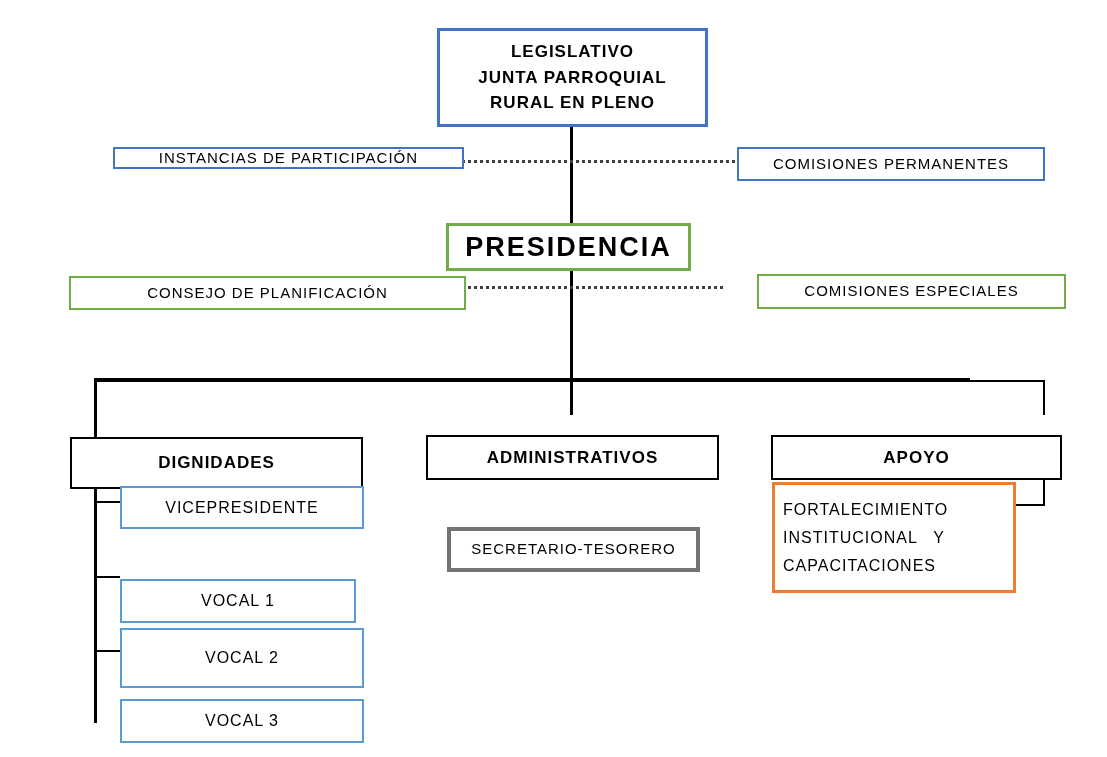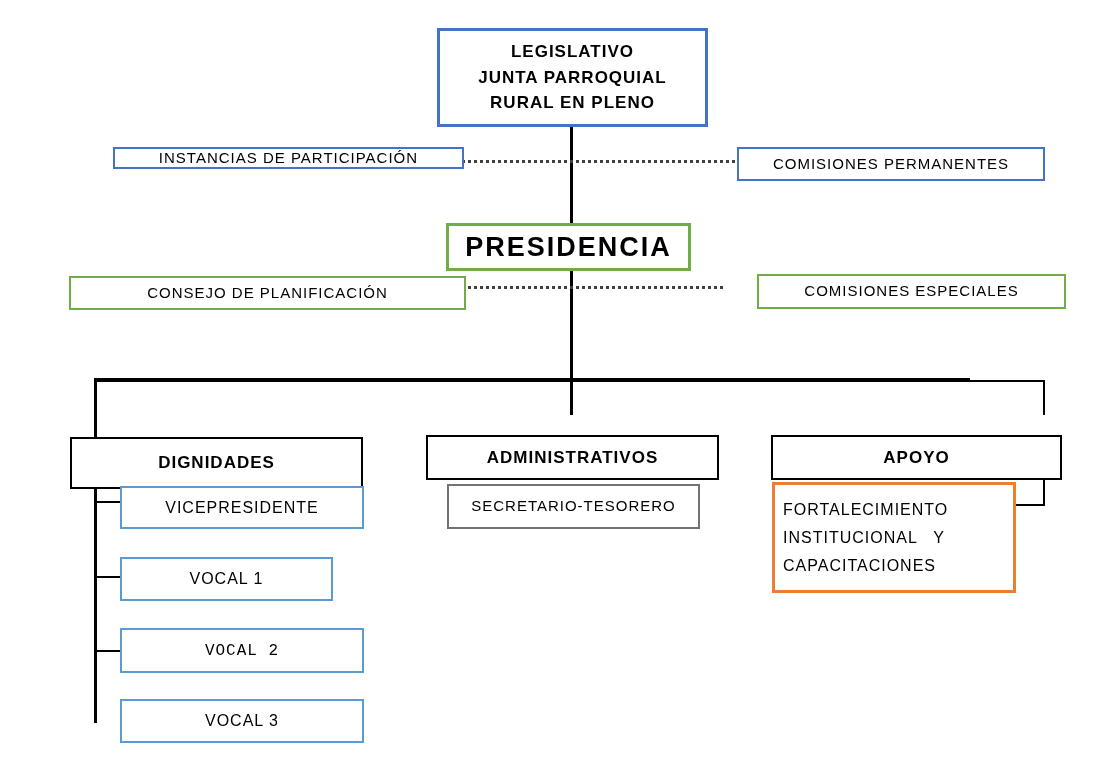--- a/index.html
+++ b/index.html
@@ -37,21 +37,21 @@
     box-sizing: border-box;
     letter-spacing: 1px;
     line-height: 1.5;
   }
   .blue   { border: 2px solid #4472c4; }
   .blue3  { border: 3px solid #4472c4; }
   .green2 { border: 2px solid #70ad47; }
   .green3 { border: 3px solid #70ad47; }
   .black2 { border: 2px solid #000000; }
   .lblue  { border: 2px solid #5b9bd5; }
-  .gray2  { border: 2px solid #737373; }
+  .gray2  { border: 4px solid #737373; margin-top: 43px; }
   .orange { border: 3px solid #ed7d31; }
   .bold   { font-weight: bold; margin-top: 20px; }
   .t15 { font-size: 15px; }
   .t16 { font-size: 16px; }
   .t17 { font-size: 17px; }
   .t20 { font-size: 27px; letter-spacing: 2px; }
   .multiline { white-space: pre-line; }
   .leftalign {
     justify-content: flex-start;
     text-align: left;
@@ -102,23 +102,23 @@
   <div class="box green2 t15" style="left:723px; top:274px; width:309px; height:35px;margin-left:34px;">COMISIONES ESPECIALES</div>
 
   <div class="box black2 bold t17" style="left:70px; top:417px; width:293px; height:52px;">DIGNIDADES</div>
 
   <div class="box black2 bold t17" style="left:771px; top:415px; width:291px; height:45px;">APOYO</div>
 
   <div class="box black2 bold t17" style="left:426px; top:415px; width:293px; height:45px;">ADMINISTRATIVOS</div>
 
   <div class="box lblue t16" style="left:120px; top:486px; width:244px; height:43px;">VICEPRESIDENTE</div>
 
-  <div class="box lblue t16" style="left:120px; top:557px; width:213px; height:44px;">VOCAL 1</div>
+  <div class="box lblue t16" style="left:120px; top:579px; width:236px; height:44px;">VOCAL 1</div>
 
-  <div class="box lblue t16" style="left:120px; top:628px; width:244px; height:45px;font-family:Liberation Mono, monospace;">VOCAL 2</div>
+  <div class="box lblue t16" style="left:120px; top:628px; width:244px; height:60px;">VOCAL 2</div>
 
   <div class="box lblue t16" style="left:120px; top:699px; width:244px; height:44px;">VOCAL 3</div>
 
   <div class="box gray2 t15" style="left:447px; top:484px; width:253px; height:45px;">SECRETARIO-TESORERO</div>
 
   <div class="box orange t16 leftalign" style="left:772px; top:482px; width:244px; height:111px;">FORTALECIMIENTO
 INSTITUCIONAL   Y
 CAPACITACIONES</div>
 
 </div>

